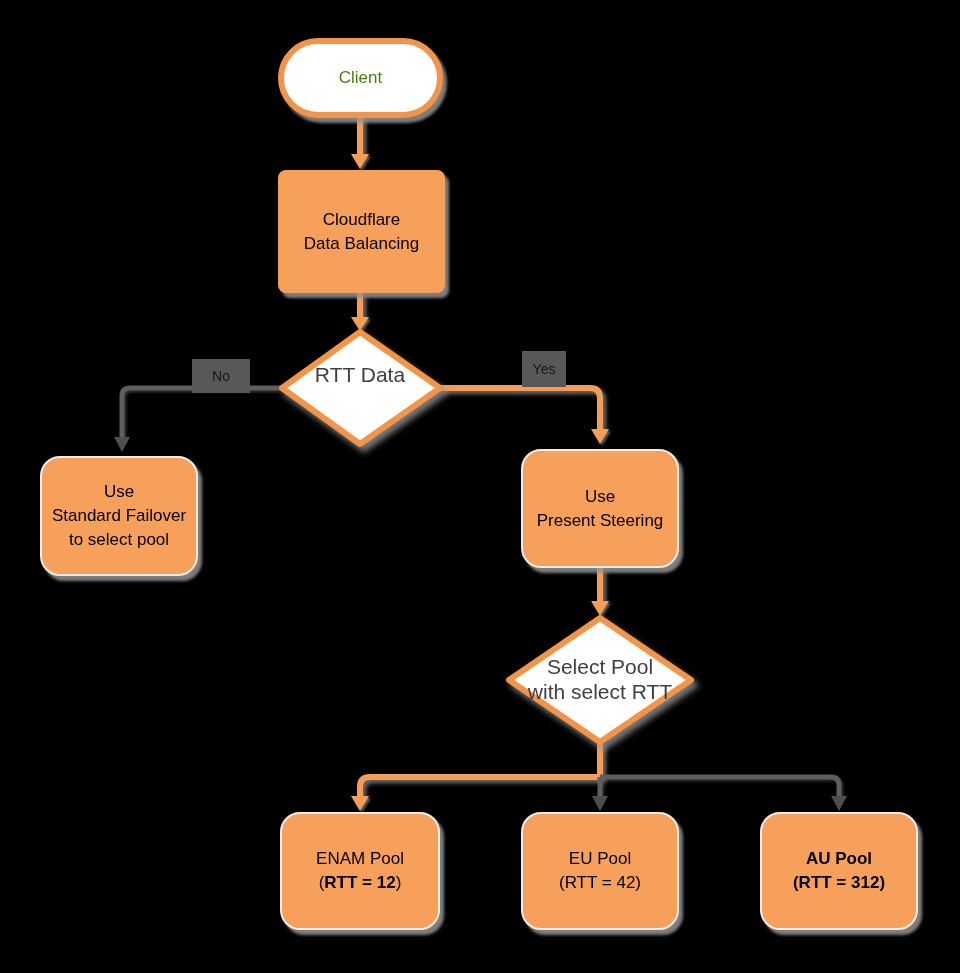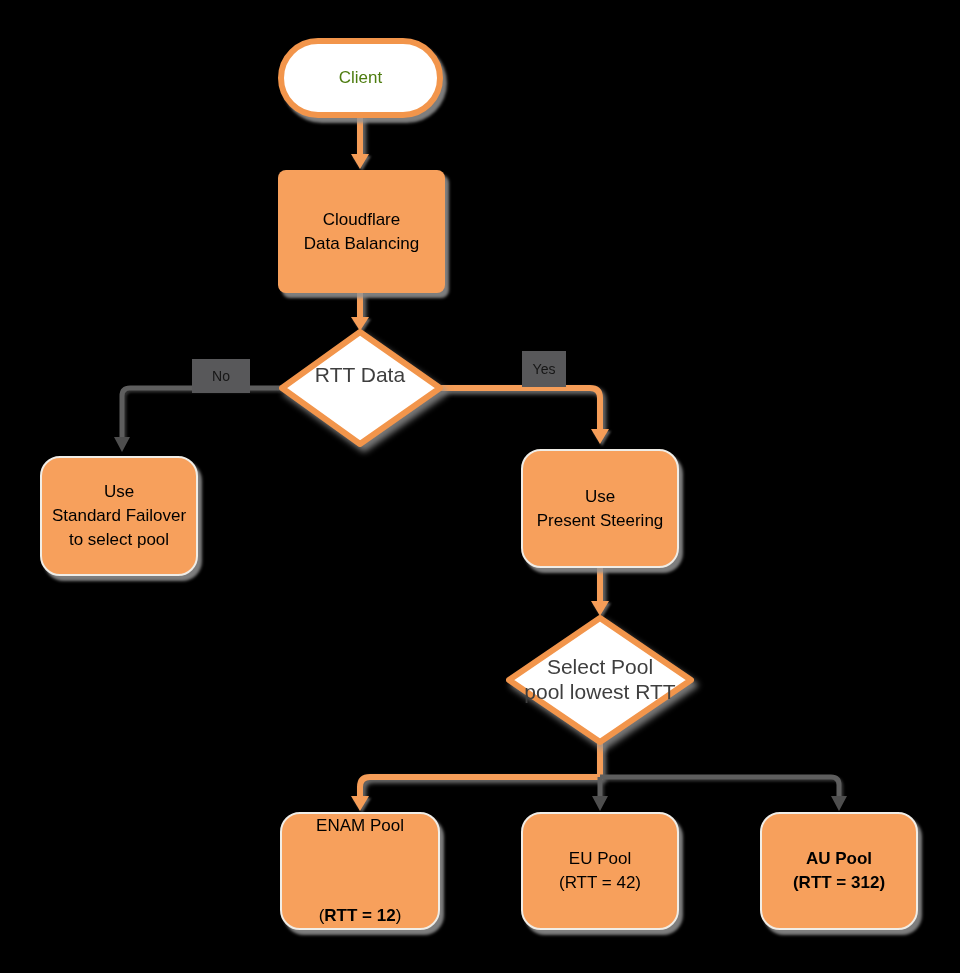--- a/index.html
+++ b/index.html
@@ -151,24 +151,24 @@
     <div>to select pool</div>
   </div>
 
   <div class="node box bordered" style="left:521px; top:449px; width:158px; height:119px;">
     <div>Use</div>
     <div>Present Steering</div>
   </div>
 
   <div class="diamond-text" style="left:495px; top:654px; width:210px;">
     <div>Select Pool</div>
-    <div>pool lowest RTT</div>
+    <div>with select RTT</div>
   </div>
 
-  <div class="node box bordered" style="left:280px; top:812px; width:160px; height:118px;justify-content:space-between;">
+  <div class="node box bordered" style="left:280px; top:812px; width:160px; height:118px;">
     <div>ENAM Pool</div>
     <div>
       <span>(</span><span class="bold">RTT = 12</span><span>)</span>
     </div>
   </div>
 
   <div class="node box bordered" style="left:521px; top:812px; width:158px; height:118px;">
     <div>EU Pool</div>
     <div>(RTT = 42)</div>
   </div>

